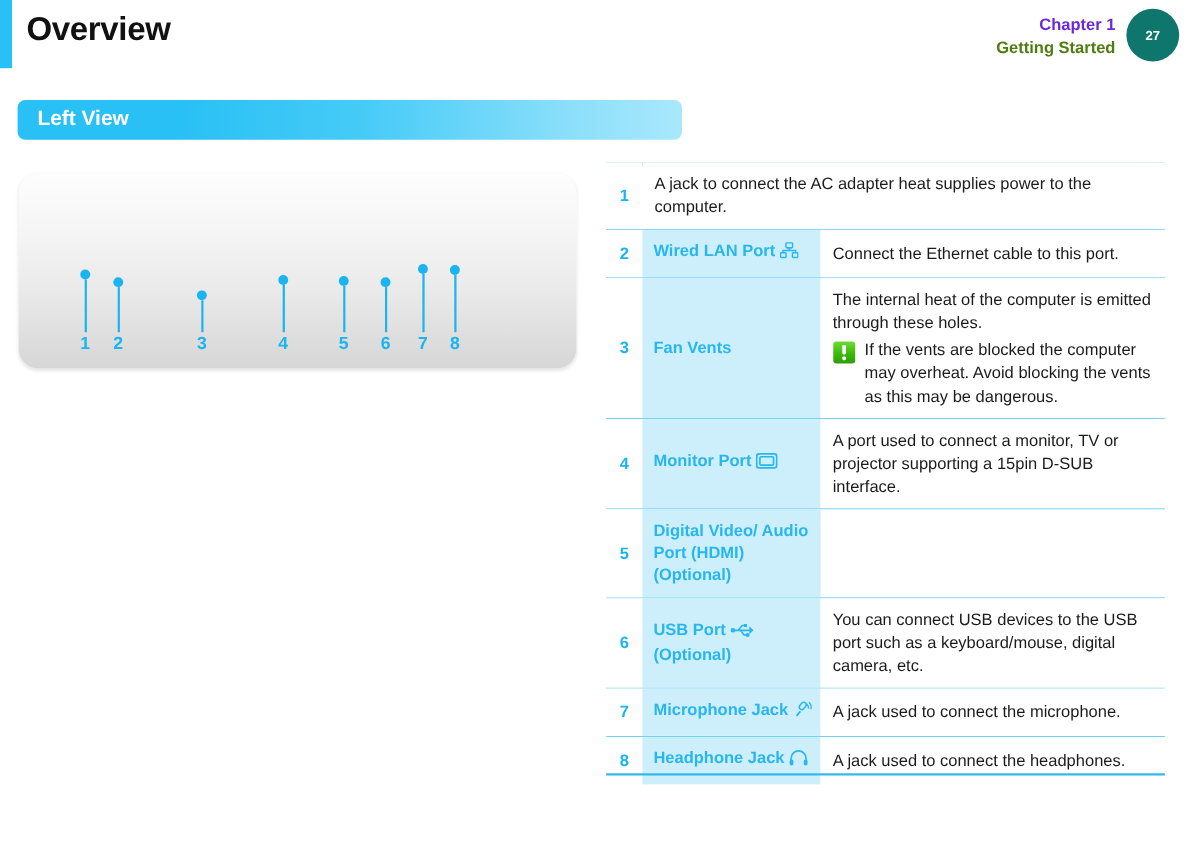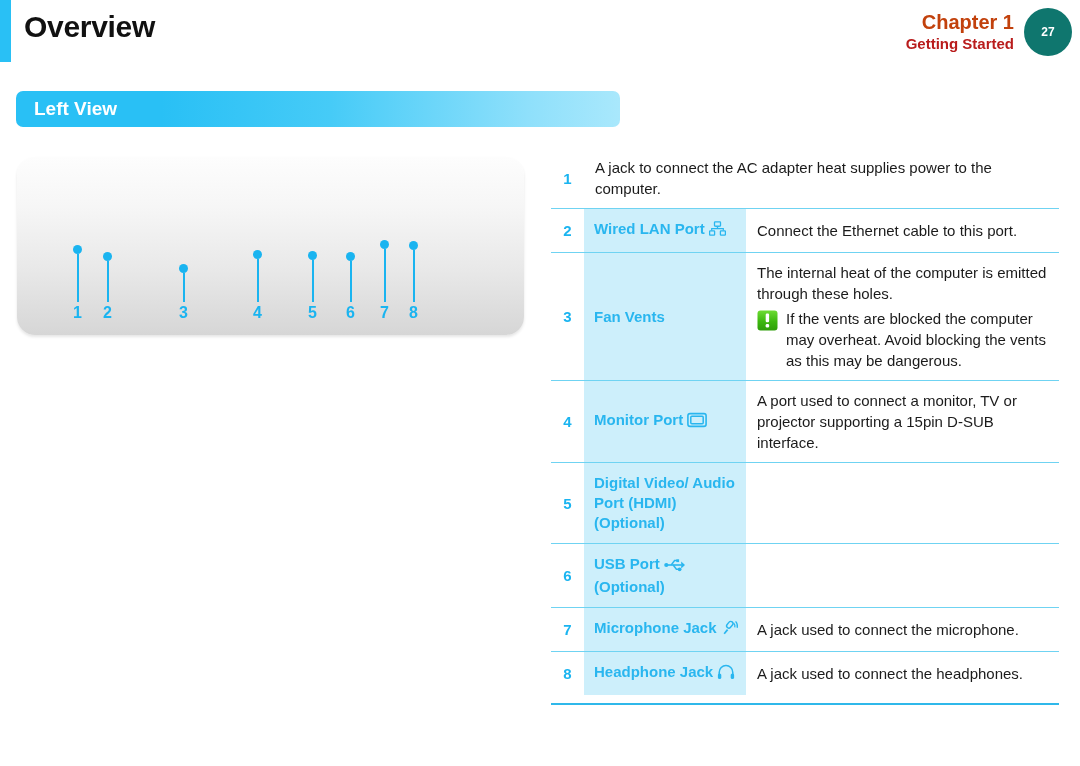--- a/index.html
+++ b/index.html
@@ -19,24 +19,24 @@
   .hdr-title{
     position:absolute; left:24px; top:10px;
     font-size:30px; font-weight:bold; color:#111111;
     letter-spacing:-0.3px;
   }
   .hdr-right{
     position:absolute; right:66px; top:12px;
     text-align:right; line-height:21px;
   }
   .hdr-chapter{
-    font-size:20px; font-weight:bold; color:#c2410c; display:block;
+    font-size:15px; font-weight:bold; color:#6d28d9; display:block;
   }
   .hdr-subtitle{
-    font-size:15px; font-weight:bold; color:#b91c1c; display:block;
+    font-size:15px; font-weight:bold; color:#4d7c0f; display:block;
   }
   .page-circle{
     position:absolute; left:1024px; top:8px;
     width:48px; height:48px; border-radius:50%;
     background:#0f766e; color:#ffffff;
     font-size:12px; font-weight:bold;
     display:flex; align-items:center; justify-content:center;
   }
 
   
@@ -261,20 +261,23 @@
           <span class="label-text">USB Port<span class="ico"><svg width="22" height="14" viewBox="0 0 22 14">
                 <circle cx="2.3" cy="7" r="2.1" fill="#29b6ef"></circle>
                 <path d="M2.3 7 H17.5" stroke="#29b6ef" stroke-width="1.6" fill="none"></path>
                 <path d="M17.2 3.4 L21 7 L17.2 10.6 Z" fill="#29b6ef"></path>
                 <path d="M7.2 7 L10.6 2.6 L13.6 2.6" stroke="#29b6ef" stroke-width="1.5" fill="none"></path>
                 <rect x="12.3" y="1.3" width="2.8" height="2.8" fill="#29b6ef"></rect>
                 <path d="M9.2 7 L12.4 11.3 L15 11.3" stroke="#29b6ef" stroke-width="1.5" fill="none"></path>
                 <circle cx="15.6" cy="11.3" r="1.9" fill="#29b6ef"></circle>
               </svg></span><br>(Optional)</span>
         </div>
+        <div class="cell-desc">
+          <div class="desc-inner"><span>You can connect USB devices to the USB port such as a keyboard/mouse, digital camera, etc.</span></div>
+        </div>
       </div>
       <div class="row">
         <div class="cell-num">7</div>
         <div class="cell-label">
           <span class="label-text">Microphone Jack<span class="ico"><svg width="18" height="16" viewBox="0 0 18 16">
                 <rect x="6.6" y="1.0" width="4.4" height="7.4" rx="2.2" fill="none" stroke="#29b6ef" stroke-width="1.4" transform="rotate(40 8.8 4.7)"></rect>
                 <path d="M3.2 13.8 L6.6 9.6" stroke="#29b6ef" stroke-width="1.7" fill="none"></path>
                 <path d="M12.6 3.0 a4.6 4.6 0 0 1 1.2 4.3" stroke="#29b6ef" stroke-width="1.2" fill="none"></path>
                 <path d="M14.6 1.4 a7 7 0 0 1 1.6 6.4" stroke="#29b6ef" stroke-width="1.2" fill="none"></path>
               </svg></span></span>

